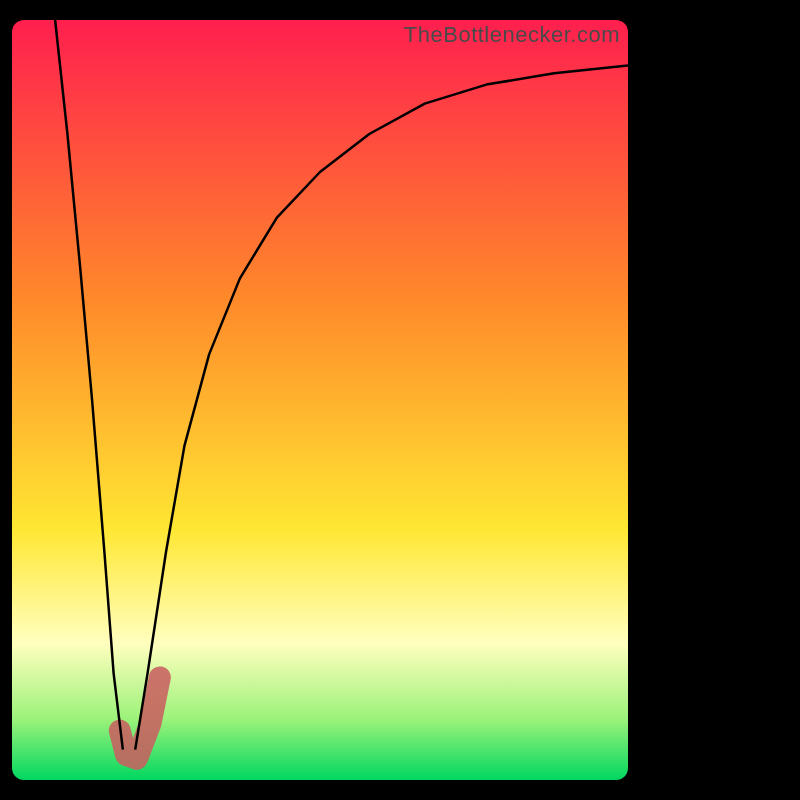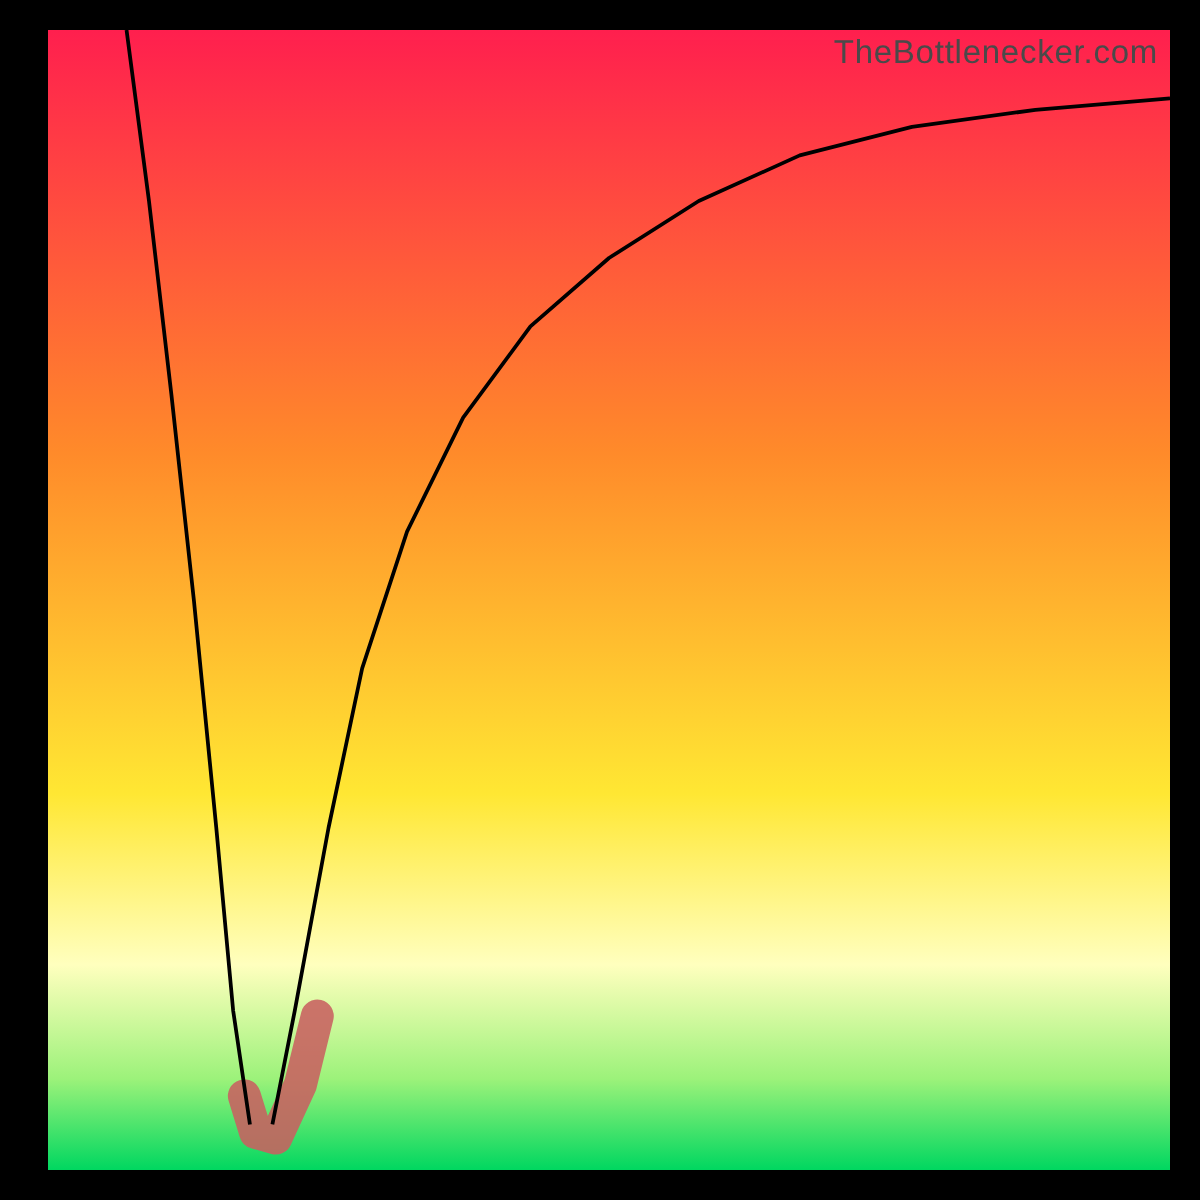--- a/index.html
+++ b/index.html
@@ -12,25 +12,26 @@
     font-family: Arial, Helvetica, sans-serif;
   }
   .frame {
     position: relative;
     width: 800px;
     height: 800px;
     background: #000;
   }
   .plot {
     position: absolute;
-    left: 32px;
+    left: 12px;
     top: 20px;
-    width: 748px;
+    width: 616px;
     height: 760px;
     overflow: hidden;
+    border-radius: 12px;
   }
   .gradient {
     position: absolute;
     inset: 0;
   }
   .watermark {
     position: absolute;
     top: 2px;
     right: 8px;
     color: #4a4a4a;

